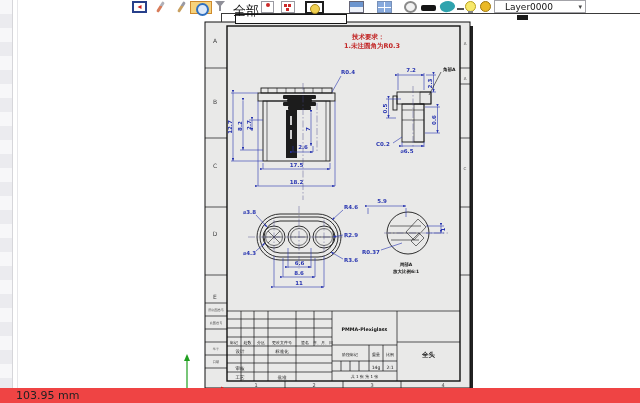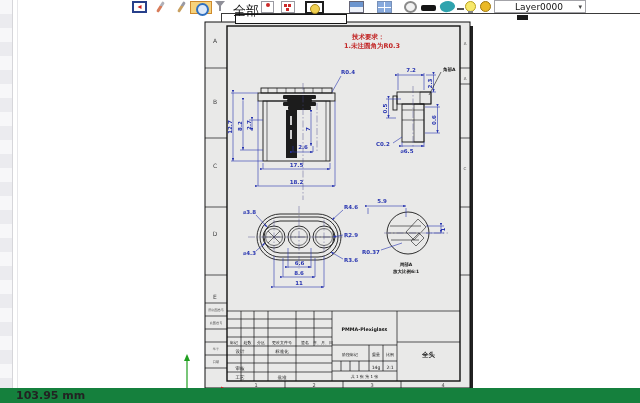--- a/index.html
+++ b/index.html
@@ -42,24 +42,24 @@
                      linear-gradient(180deg,transparent 0 5px,#fff 5px 6px,transparent 6px);border:1px solid #7790b8;}
   .ic-circ{left:404px;width:13px;height:12px;border:2px solid #8a8a8a;border-radius:50%;background:#f2f2f2;}
   .ic-pill{left:421px;top:5px;width:15px;height:6px;background:#151515;border-radius:2px;}
   .ic-teal{left:440px;width:15px;height:11px;background:#2fa3ae;border-radius:45% 60% 50% 55%;transform:rotate(-14deg);}
   .ic-dash{left:457px;top:8px;width:7px;height:2px;background:#555;}
   .ic-bulb{left:465px;width:11px;}
   .ic-bulb i{position:absolute;left:0;top:0;width:9px;height:9px;border-radius:50%;background:#f7e96a;border:1px solid #b8a020;}
   .ic-bulb b{position:absolute;left:3px;top:10px;width:5px;height:2px;background:#888;}
   .ic-ball{left:480px;width:11px;height:11px;border-radius:50%;background:radial-gradient(circle at 35% 35%,#f6d868,#dda society018);background:#eab927;border:1px solid #a07810;}
   .layer-box{position:absolute;left:494px;top:0;width:92px;height:13px;background:#fff;border:1px solid #a3a3a8;
-             font-size:9px;color:#111;line-height:12px;padding-left:20px;box-sizing:border-box;}
+             font-size:9px;color:#111;line-height:12px;padding-left:10px;box-sizing:border-box;}
   .layer-box .caret{position:absolute;right:3px;top:0;font-size:7px;color:#444;}
   
-  .statusbar{position:absolute;left:0;bottom:0;width:640px;height:15px;background:#15803d;font-weight:bold;}
+  .statusbar{position:absolute;left:0;bottom:0;width:640px;height:15px;background:#ef4444;}
   .statusbar .coord{position:absolute;left:16px;top:1px;font-size:11px;color:#222;}
   svg{position:absolute;left:0;top:0;}
   svg text{font-family:"DejaVu Sans","Liberation Sans",sans-serif;}
   .geo{stroke:#1a1a1a;stroke-width:0.9;fill:none;}
   .geot{stroke:#1a1a1a;stroke-width:0.6;fill:none;}
   .blk{fill:#1c1c1c;stroke:none;}
   .cl{stroke:#4a4a8a;stroke-width:0.45;fill:none;stroke-dasharray:7 2 1.5 2;}
   .dim{stroke:#2835b0;stroke-width:0.6;fill:none;}
   .frame{stroke:#111;fill:none;}
   .tbl{stroke:#111;stroke-width:0.7;fill:none;}

